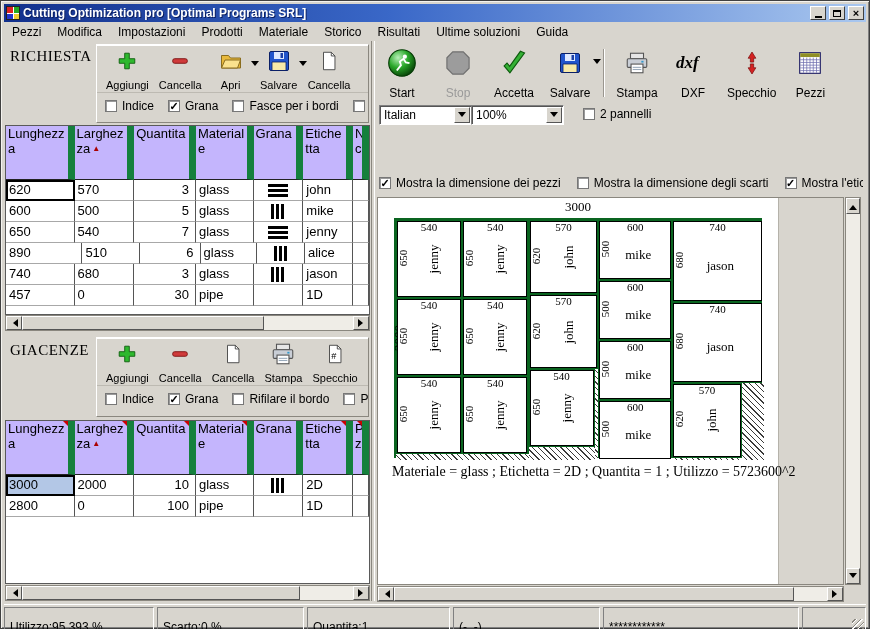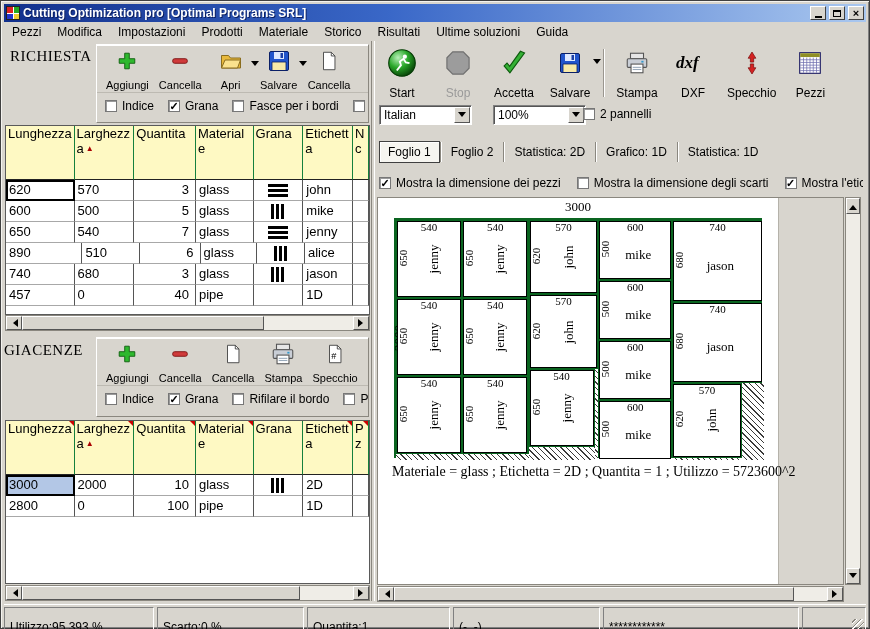--- a/index.html
+++ b/index.html
@@ -27,21 +27,21 @@
   .tbtn{position:relative;display:flex;flex-direction:column;align-items:center;font-size:11px;padding:1px 3px 0 3px;min-width:44px}
   .tbtn .ticon{height:26px;display:flex;align-items:center;justify-content:center}
   .tbtn .tlbl{margin-top:auto;padding-bottom:1px;white-space:nowrap}
   .tbtn.disabled .tlbl{color:#9a9a9a}
   .drop{position:absolute;right:-6px;top:14px;width:0;height:0;border:4px solid transparent;border-top:5px solid #000}
   .cbitem{display:inline-flex;align-items:center;gap:5px}
   .cb{width:12px;height:12px;background:#fff;border:1px solid #777;box-shadow:inset 1px 1px 0 #9a9a9a;font-size:11px;line-height:10px;font-weight:bold;text-align:center;color:#000}
   
   .grid{position:absolute;background:#fff;border:1px solid #5a5a5a;overflow:hidden}
   .thead{display:flex}
-  .th{position:relative;background:#fef9c3;border-right:1px solid #15803d;border-bottom:1px solid #222;padding:1px 2px;font-size:13px;line-height:1.12;word-break:break-all;height:54px;overflow:hidden}
+  .th{position:relative;background:#c4b5fd;border-right:7px solid #15803d;border-bottom:1px solid #222;padding:1px 2px;font-size:13px;line-height:1.12;word-break:break-all;height:54px;overflow:hidden}
   .th .sort{color:#a00;font-size:8px;margin-left:2px;vertical-align:2px}
   .th.corner::after{content:"";position:absolute;top:0;right:0;border-left:5px solid transparent;border-top:5px solid #c00}
   .tr{display:flex;height:21px}
   .td{border-right:1px solid #555;border-bottom:1px solid #a8a8a8;padding:1px 3px;font-size:13px;line-height:18px;overflow:hidden;white-space:nowrap}
   .td.num{text-align:right;padding-right:6px}
   .td.gtd{display:flex;align-items:center;justify-content:center;padding:0}
   .sel-out{outline:2px solid #000;outline-offset:-2px}
   .sel-fill{background:#b3c7e6;outline:2px solid #000;outline-offset:-2px}
   .gr-h{width:20px;height:13px;background:repeating-linear-gradient(to bottom,#000 0 3px,transparent 3px 5px)}
   .gr-v{width:13px;height:15px;background:repeating-linear-gradient(to right,#000 0 3px,transparent 3px 5px)}
@@ -258,40 +258,40 @@
           <div class="td" style="width: 58px;">glass</div>
           <div class="td gtd" style="width: 50px;">
             <span class="gr-v"></span>
           </div>
           <div class="td" style="width: 50px;">jason</div>
           <div class="td" style="width: 16px;"></div>
         </div>
         <div class="tr">
           <div class="td" style="width: 69px;">457</div>
           <div class="td" style="width: 60px;">0</div>
-          <div class="td num" style="width: 62px;">40</div>
+          <div class="td num" style="width: 62px;">30</div>
           <div class="td" style="width: 58px;">pipe</div>
           <div class="td gtd" style="width: 50px;"></div>
           <div class="td" style="width: 50px;">1D</div>
           <div class="td" style="width: 16px;"></div>
         </div>
       </div>
   </div>
   <div class="hscroll" style="left:4px;top:314px;width:365px;height:16px">
     <div class="sbtn">
         <div class="tri-l"></div>
       </div>
     <div class="hthumb" style="width:242px"></div>
     <div class="spacer"></div>
     <div class="sbtn">
         <div class="tri-r"></div>
       </div>
   </div>
 
-  <div class="sec-label" style="left:3px;top:341px">GIACENZE</div>
+  <div class="sec-label" style="left:9px;top:341px">GIACENZE</div>
   <div class="lbox" style="left:95px;top:336px;width:273px;height:80px">
     <div class="btnrow" id="giac-buttons">
         <div class="tbtn">
           <span class="ticon">
             <svg viewBox="0 0 24 24" width="22" height="22">
               <path d="M9.5 3.5h5v6h6v5h-6v6h-5v-6h-6v-5h6z" fill="#2eb82e" stroke="#0f5f0f"></path>
             </svg>
           </span>
           <span class="tlbl">Aggiungi</span>
         </div>
@@ -492,42 +492,31 @@
         <span class="tlbl">Pezzi</span>
       </div>
     </div>
 
   <div class="combo" style="left:378px;top:104px;width:93px">
     <span class="val">Italian</span>
     <span class="dbtn">
         <span class="tri-d"></span>
       </span>
   </div>
-  <div class="combo" style="left:492px;top:104px;width:93px">
+  <div class="combo" style="left:470px;top:104px;width:93px">
     <span class="val">100%</span>
     <span class="dbtn">
         <span class="tri-d"></span>
       </span>
   </div>
   <span class="cbitem" style="position:absolute;left:582px;top:106px">
     <span class="cb"></span>
     <span>2 pannelli</span>
   </span>
 
-  <div class="tabrow" id="tabrow">
-      <div class="tab active">Foglio 1</div>
-      <div class="tabsep"></div>
-      <div class="tab">Foglio 2</div>
-      <div class="tabsep"></div>
-      <div class="tab">Statistica: 2D</div>
-      <div class="tabsep"></div>
-      <div class="tab">Grafico: 1D</div>
-      <div class="tabsep"></div>
-      <div class="tab">Statistica: 1D</div>
-    </div>
   <div class="viewchecks" id="viewchecks">
       <span class="cbitem">
         <span class="cb">✓</span>
         <span>Mostra la dimensione dei pezzi</span>
       </span>
       <span class="cbitem">
         <span class="cb"></span>
         <span>Mostra la dimensione degli scarti</span>
       </span>
       <span class="cbitem">

